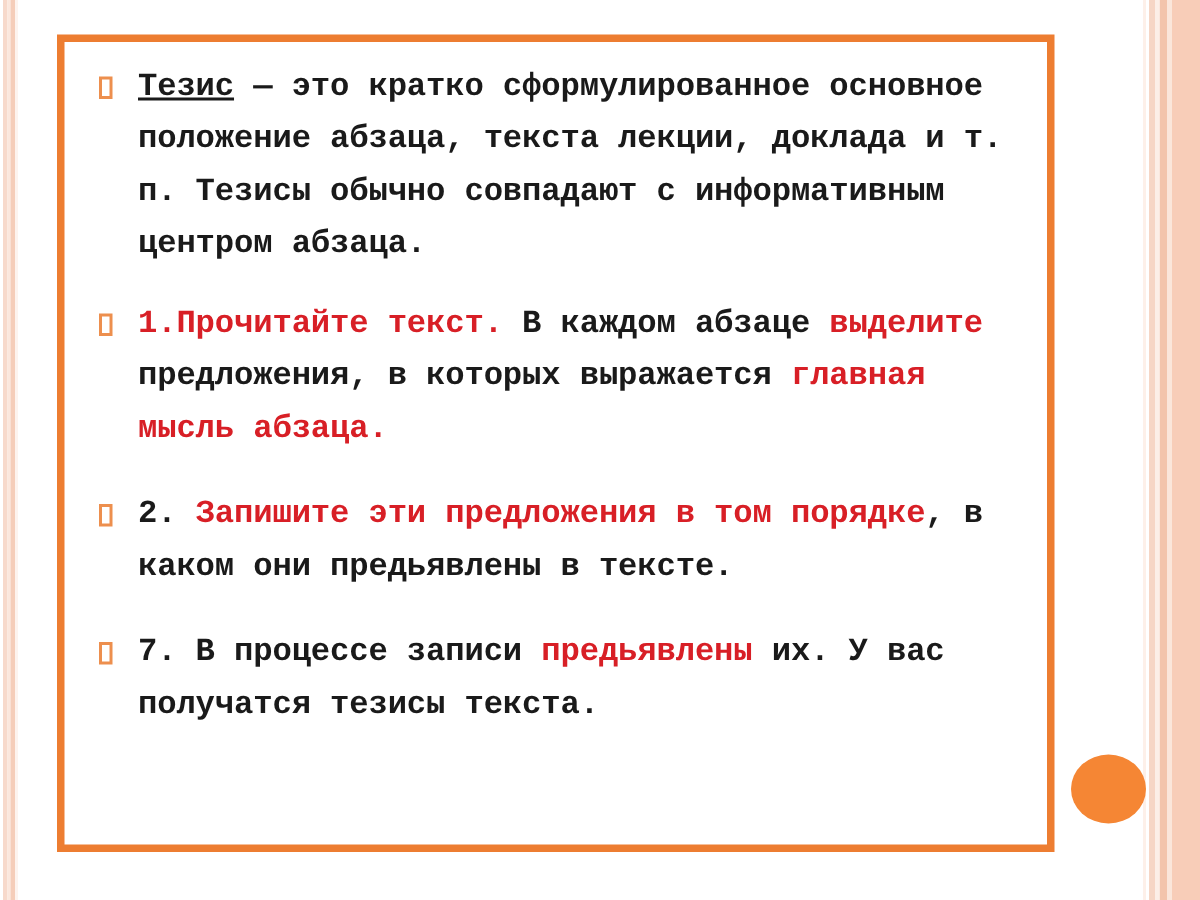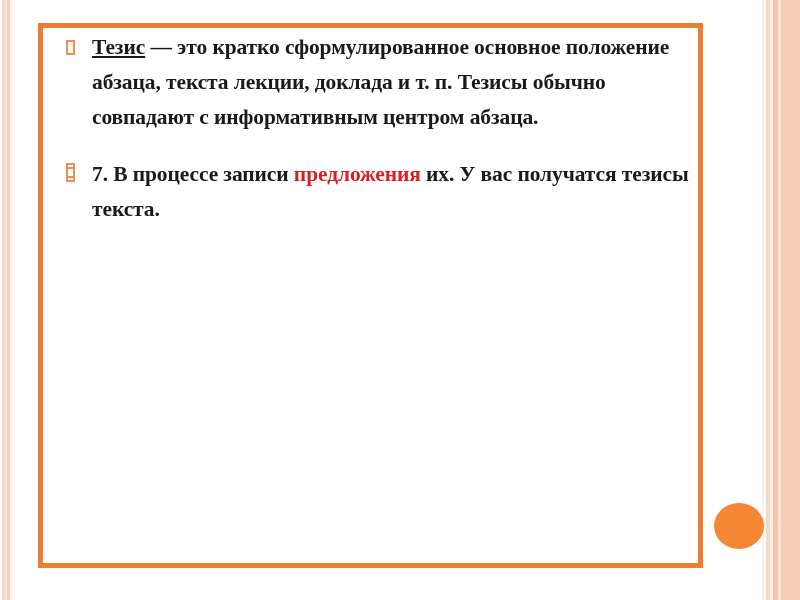--- a/index.html
+++ b/index.html
@@ -69,26 +69,27 @@
   .content {
     position: absolute;
     left: 62px;
     top: 30px;
     width: 630px;
   }
 
   .para {
     position: relative;
     padding-left: 30px;
-    margin: 0 0 14px 0;
+    margin: 11px 0 14px 0;
     font-size: 21.5px;
     line-height: 35px;
     font-weight: bold;
     color: #1a1a1a;
     letter-spacing: -0.1px;
+    font-family: Liberation Mono, monospace;
   }
   .para:last-child { margin-bottom: 0; }
 
   .para.p1 { margin-bottom: 18px; }
   .para.p2 { margin-bottom: 22px; }
   .para.p3 { margin-bottom: 22px; }
 
   
   .bullet {
     position: absolute;
@@ -130,26 +131,35 @@
 
   <div class="content">
 
     <div class="para p1">
       <span class="bullet"></span>
       <span class="run">
         <span class="u">Тезис</span><span> — это кратко сформулированное основное положение абзаца, текста лекции, доклада и т. п. Тезисы обычно совпадают с информативным центром абзаца.</span>
       </span>
     </div>
 
+    <div class="para p2">
+      <span class="bullet"></span>
+      <span class="run">
+        <span class="red">1.Прочитайте текст.</span><span> В каждом абзаце </span><span class="red">выделите</span><span> предложения, в которых выражается </span><span class="red">главная мысль абзаца.</span>
+      </span>
+    </div>
 
     <div class="para p3">
       <span class="bullet"></span>
+      <span class="run">
+        <span>2. </span><span class="red">Запишите эти предложения в том порядке</span><span>, в каком они предьявлены в тексте.</span>
+      </span>
     </div>
 
     <div class="para p4">
       <span class="bullet"></span>
       <span class="run">
-        <span>7. В процессе записи </span><span class="red">предложения</span><span> их. У вас получатся тезисы текста.</span>
+        <span>7. В процессе записи </span><span class="red">предьявлены</span><span> их. У вас получатся тезисы текста.</span>
       </span>
     </div>
 
   </div>
 </div>
 
 </body></html>

